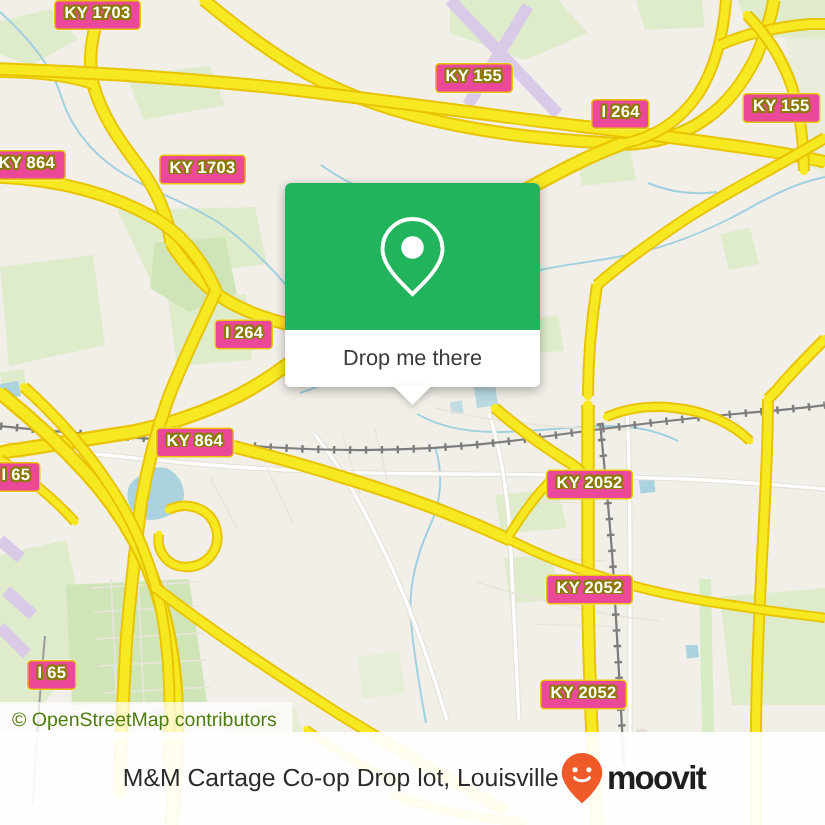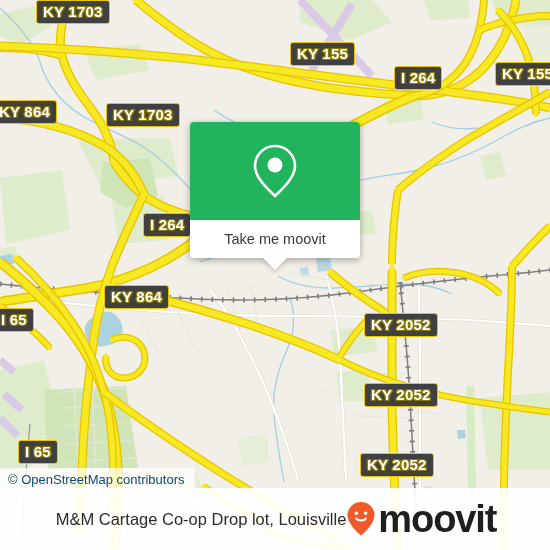--- a/index.html
+++ b/index.html
@@ -10,25 +10,25 @@
   }
   #stage{position:relative;width:550px;height:550px;overflow:hidden;background:#f2efe9;}
 
   
   #map{position:absolute;left:0;top:0;width:550px;height:550px;background:#f2efe9;overflow:hidden;}
   #map svg{position:absolute;left:0;top:0;}
 
   
   .shield{
     position:absolute;
-    background:#404040;
+    background:#ec4899;
     border:1.6px solid #e8c400;
     border-radius:3px;
     color:#ffffff;
-    font-size:15px;
+    font-size:11px;
     font-weight:bold;
     letter-spacing:0.2px;
     line-height:1;
     padding:3px 6px 4px 6px;
     white-space:nowrap;
     text-shadow:
       -1.1px -1.1px 0 #8a7a00, 1.1px -1.1px 0 #8a7a00,
       -1.1px  1.1px 0 #8a7a00, 1.1px  1.1px 0 #8a7a00,
        0 -1.3px 0 #8a7a00, 0 1.3px 0 #8a7a00,
       -1.3px 0 0 #8a7a00, 1.3px 0 0 #8a7a00;
@@ -61,36 +61,36 @@
     border-left:13px solid transparent;
     border-right:13px solid transparent;
     border-top:13px solid #ffffff;
     filter:drop-shadow(0 2px 2px rgba(0,0,0,.18));
   }
 
   
   #attrib{
     position:absolute;left:0;top:468px;
     background:rgba(255,255,255,.72);
-    color:#0c4a6e;font-size:13px;
+    color:#4d7c0f;font-size:13px;
     padding:4px 10px 5px 8px;
     white-space:nowrap;
   }
 
   
   #footer{
     position:absolute;left:0;top:488px;width:550px;height:62px;
     background:rgba(255,255,255,.93);
     display:flex;align-items:center;justify-content:center;
     padding:0 18px 0 20px;box-sizing:border-box;
   }
   #footer-title{font-size:16.5px;color:#2b2b2b;white-space:nowrap;}
   #brand{display:flex;align-items:center;gap:2px;}
   #brand-word{
-    font-size:38px;font-weight:bold;color:#1f1f1f;letter-spacing:-1.1px;
+    font-size:22px;font-weight:bold;color:#1f1f1f;letter-spacing:-1.1px;
     line-height:1;
   }
 </style>
 </head>
 <body>
 
 <div id="stage">
 
   <div id="map">
     <svg width="550" height="550" viewBox="0 0 550 550">
@@ -363,21 +363,21 @@
   </div>
 
   <div id="popup">
     <div id="popup-head">
       <svg width="48" height="58" viewBox="0 0 48 58">
         <path d="M24 4 C13 4 4 13 4 24 C4 36 18 48 24 54 C30 48 44 36 44 24 C44 13 35 4 24 4 Z" fill="none" stroke="#ffffff" stroke-width="2.6"></path>
         <circle cx="24" cy="23" r="7.5" fill="#ffffff"></circle>
       </svg>
     </div>
     <div id="popup-foot">
-      <span>Take me moovit</span>
+      <span>Drop me there</span>
       <div id="popup-tail"></div>
     </div>
   </div>
 
   <div id="attrib">© OpenStreetMap contributors</div>
 
   <div id="footer">
     <div id="footer-title">M&amp;M Cartage Co-op Drop lot, Louisville</div>
     <div id="brand">
       <svg width="30" height="36" viewBox="0 0 30 36">

